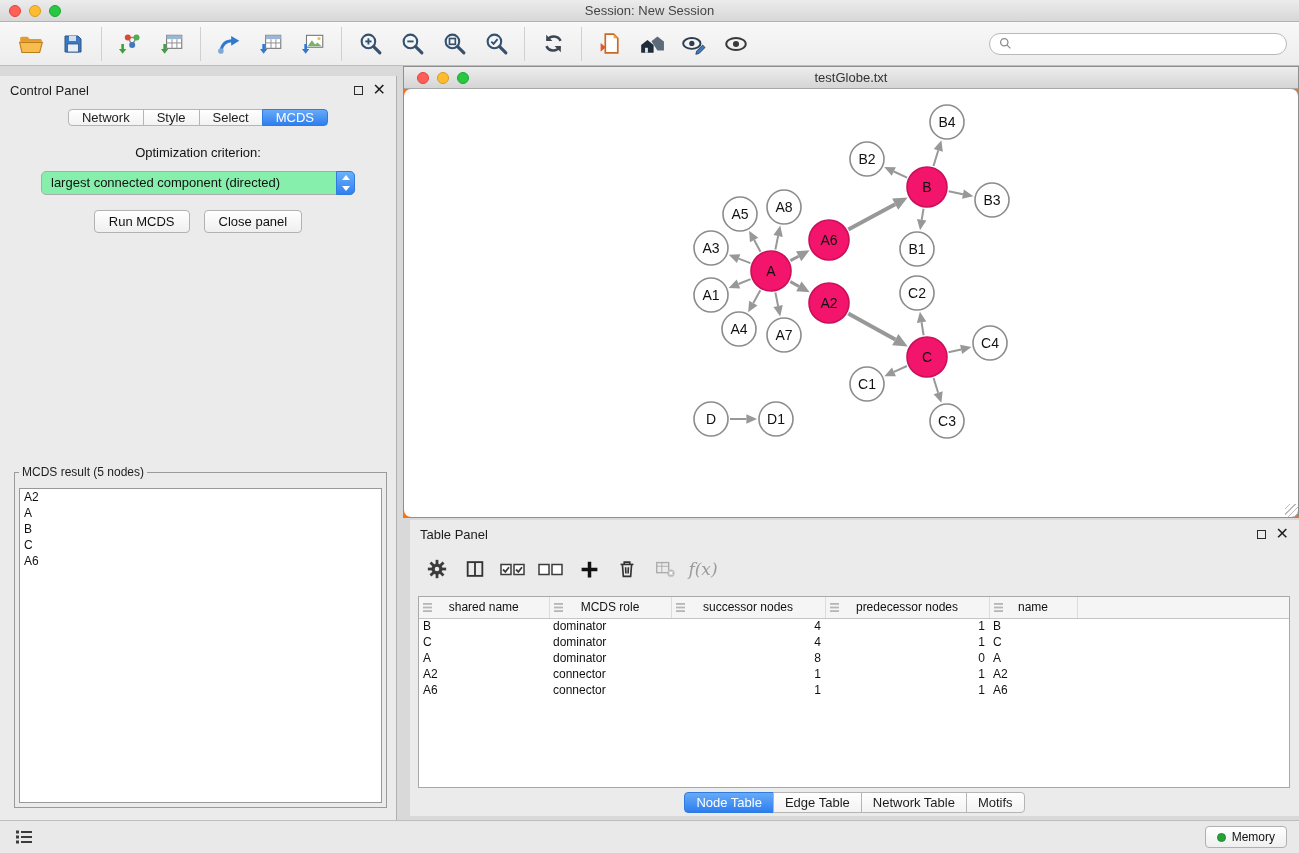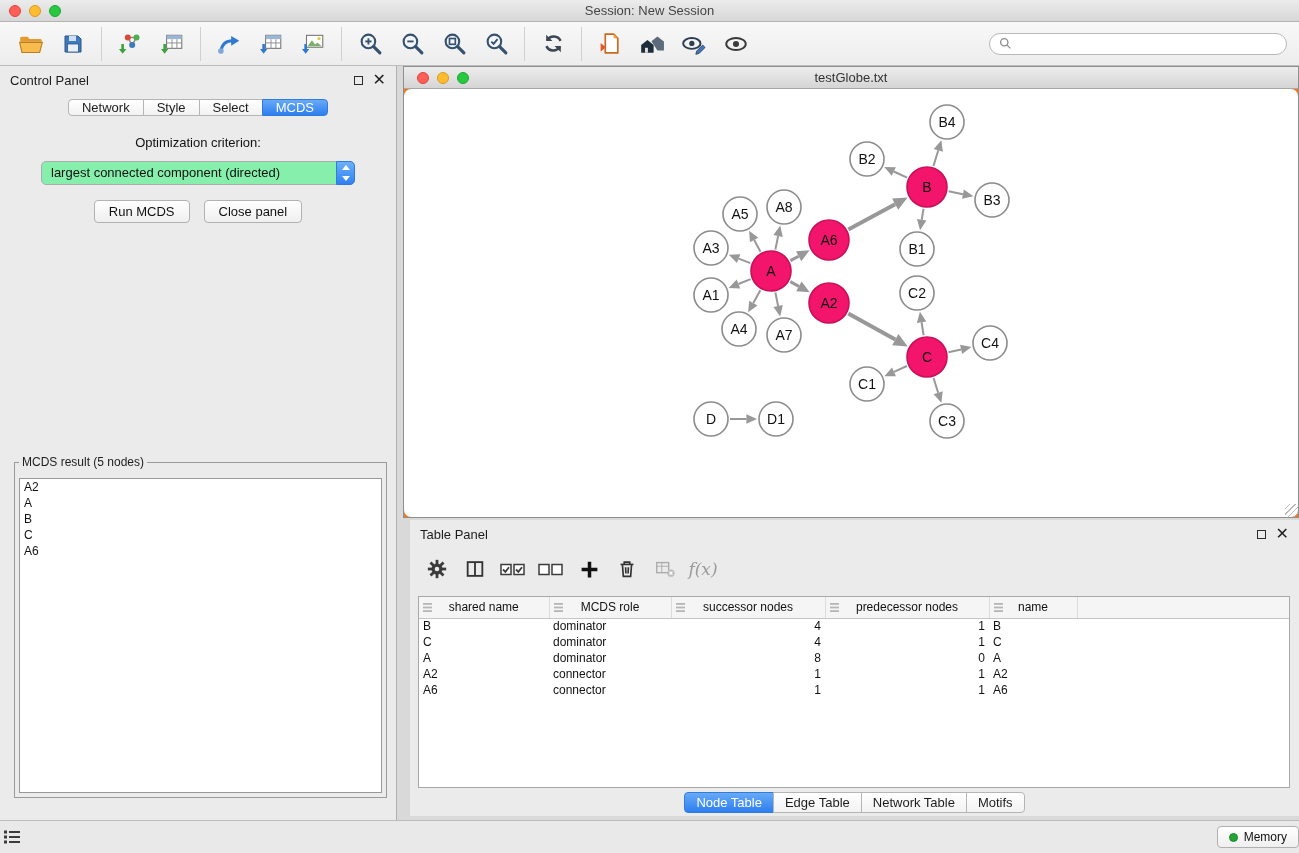--- a/index.html
+++ b/index.html
@@ -31,21 +31,21 @@
 
   .seg-tabs { display:flex; justify-content:center; }
   .seg-tab { padding:0 13px; font-size:13px; background:linear-gradient(#ffffff,#f2f2f2); border:1px solid #b5b5b5; margin-left:-1px; color:#1d1d1d; cursor:pointer; white-space:nowrap; }
   .seg-tab:first-child { border-radius:4px 0 0 4px; margin-left:0; }
   .seg-tab:last-child { border-radius:0 4px 4px 0; }
   .seg-tab.active { background:linear-gradient(#67aaf7,#2e7ef0); border-color:#2f7cdd; color:#fff; }
 
   .aqua-btn { height:23px; padding:0 14px; font-size:13px; background:linear-gradient(#ffffff,#efefef); border:1px solid #b2b2b2; border-radius:4px; color:#111; cursor:pointer; }
 
   
-  .control-panel { position:absolute; left:0; top:66px; width:397px; height:754px; background:#ebebeb; border-right:1px solid #b0b0b0; }
+  .control-panel { position:absolute; left:0; top:76px; width:397px; height:754px; background:#ebebeb; border-right:1px solid #b0b0b0; }
   .cp-tabs { margin-top:5px; }
   .opt-label { text-align:center; margin-top:19px; font-size:13px; color:#111; }
   .combo { position:relative; width:314px; height:24px; margin:11px auto 0; background:#86efac; border:1px solid #acacac; border-radius:5px; cursor:pointer; }
   .combo-text { position:absolute; left:9px; top:0; line-height:22px; font-size:13px; color:#111; white-space:nowrap; }
   .stepper { position:absolute; right:-1px; top:-1px; width:19px; height:24px; border-radius:0 5px 5px 0; background:linear-gradient(#6db1fb,#2f80f2); border:1px solid #2f7cdd; }
   .stepper:before, .stepper:after { content:""; position:absolute; left:4.5px; border-left:4.5px solid transparent; border-right:4.5px solid transparent; }
   .stepper:before { top:3px; border-bottom:5.5px solid #fff; }
   .stepper:after { bottom:3px; border-top:5.5px solid #fff; }
   .cp-buttons { display:flex; justify-content:center; gap:14px; margin-top:15px; }
   .result-fieldset { position:absolute; left:14px; right:9px; top:389px; bottom:22px; border:1px solid #9a9a9a; }
@@ -74,21 +74,21 @@
   table.data td { font-size:12px; height:16px; padding:0 4px; color:#111; white-space:nowrap; overflow:hidden; cursor:default; }
   td.c0 { padding-left:9px; }
   td.c1 { padding-left:13px; }
   td.c2 { text-align:right; padding-right:14px; }
   td.c3 { text-align:right; padding-right:44px; }
   td.c4 { padding-left:15px; }
   .tp-tabs { position:absolute; left:0; right:0; top:272px; display:flex; justify-content:center; }
   .tp-tabs .seg-tab { padding:2px 11px; }
 
   
-  .statusbar { position:absolute; left:0; top:820px; width:1299px; height:33px; background:#e9e9e9; border-top:1px solid #bdbdbd; display:flex; align-items:center; padding:0 0; }
+  .statusbar { position:absolute; left:0; top:820px; width:1299px; height:33px; background:#e9e9e9; border-top:1px solid #bdbdbd; display:flex; align-items:center; padding:0 12px; }
   .list-btn { width:24px; height:24px; display:flex; align-items:center; justify-content:center; background:none; border:none; cursor:pointer; }
   .memory-btn { margin-left:auto; height:22px; display:flex; align-items:center; gap:6px; padding:0 11px; background:linear-gradient(#ffffff,#efefef); border:1px solid #b0b0b0; border-radius:4px; font-size:12px; color:#111; cursor:pointer; }
   .memory-dot { width:9px; height:9px; border-radius:50%; background:#24a337; border:1px solid #1b8a2c; }
 </style>
 </head>
 <body>
 
 <div class="titlebar">
   <div class="traffic">
     <span class="light red"></span>

